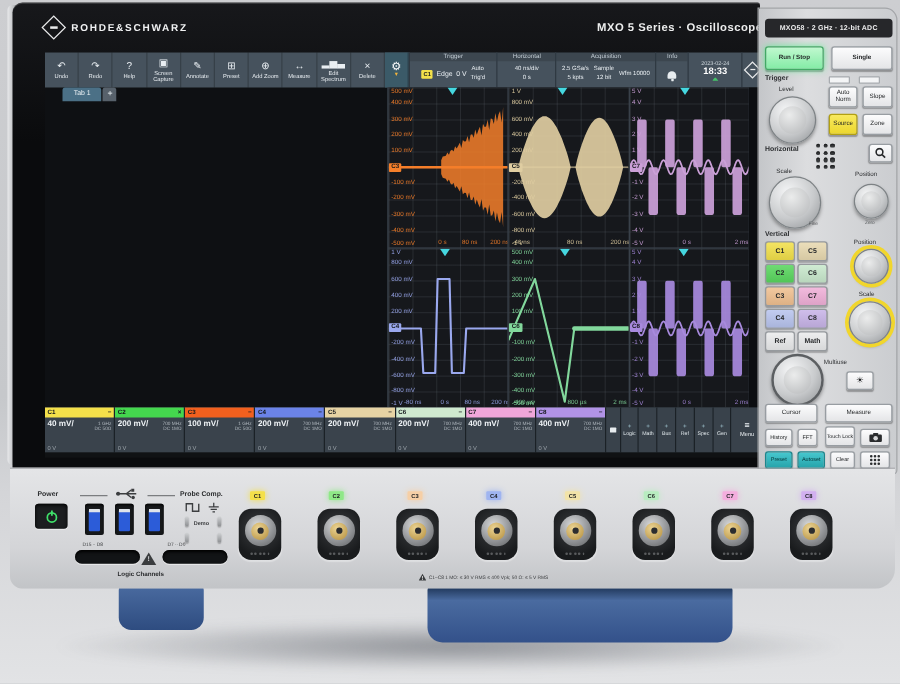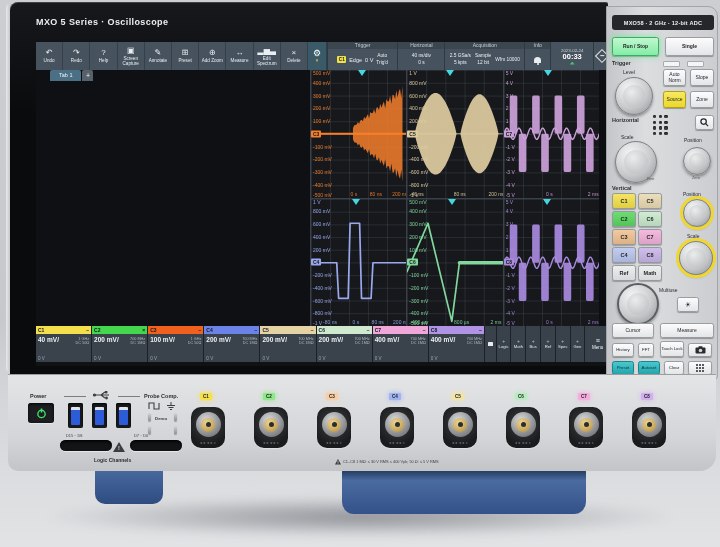--- a/index.html
+++ b/index.html
@@ -140,20 +140,26 @@
 <body>
 
 <div class="stage">
   <div class="device-shadow"></div>
   <div class="foot-left"></div>
   <div class="foot-center"></div>
   <div class="side-edge"></div>
 
   <div class="bezel">
     <div class="logobar">
+      <div class="rslogo">
+        <span class="rsmark">
+            <i></i>
+          </span>
+        <span class="rstext">ROHDE&amp;SCHWARZ</span>
+      </div>
       <div class="prodtitle">MXO 5 Series · Oscilloscope</div>
     </div>
 
     <div class="screen">
       <div class="topbar">
         <div class="toolbar" id="toolbar">
             <div class="tb-item">
               <div class="tb-glyph">↶</div>
               <div class="tb-label">Undo</div>
             </div>
@@ -237,21 +243,21 @@
             </div>
           </div>
           <div class="sb-sec" style="flex:.55">
             <div class="sb-title">Info</div>
             <div class="bellwrap">
                 <span class="bell"></span>
               </div>
           </div>
           <div class="sb-sec" style="flex:.9;justify-content:center;align-items:center">
             <span class="clock-date">2023-02-24</span>
-            <span class="clock-time">00:33</span>
+            <span class="clock-time">18:33</span>
             <span class="netdot"></span>
           </div>
           <div class="sb-sec" style="width:16px;justify-content:center;align-items:center">
             <span class="rsmark small">
                 <i></i>
               </span>
           </div>
         </div>
       </div>
 

